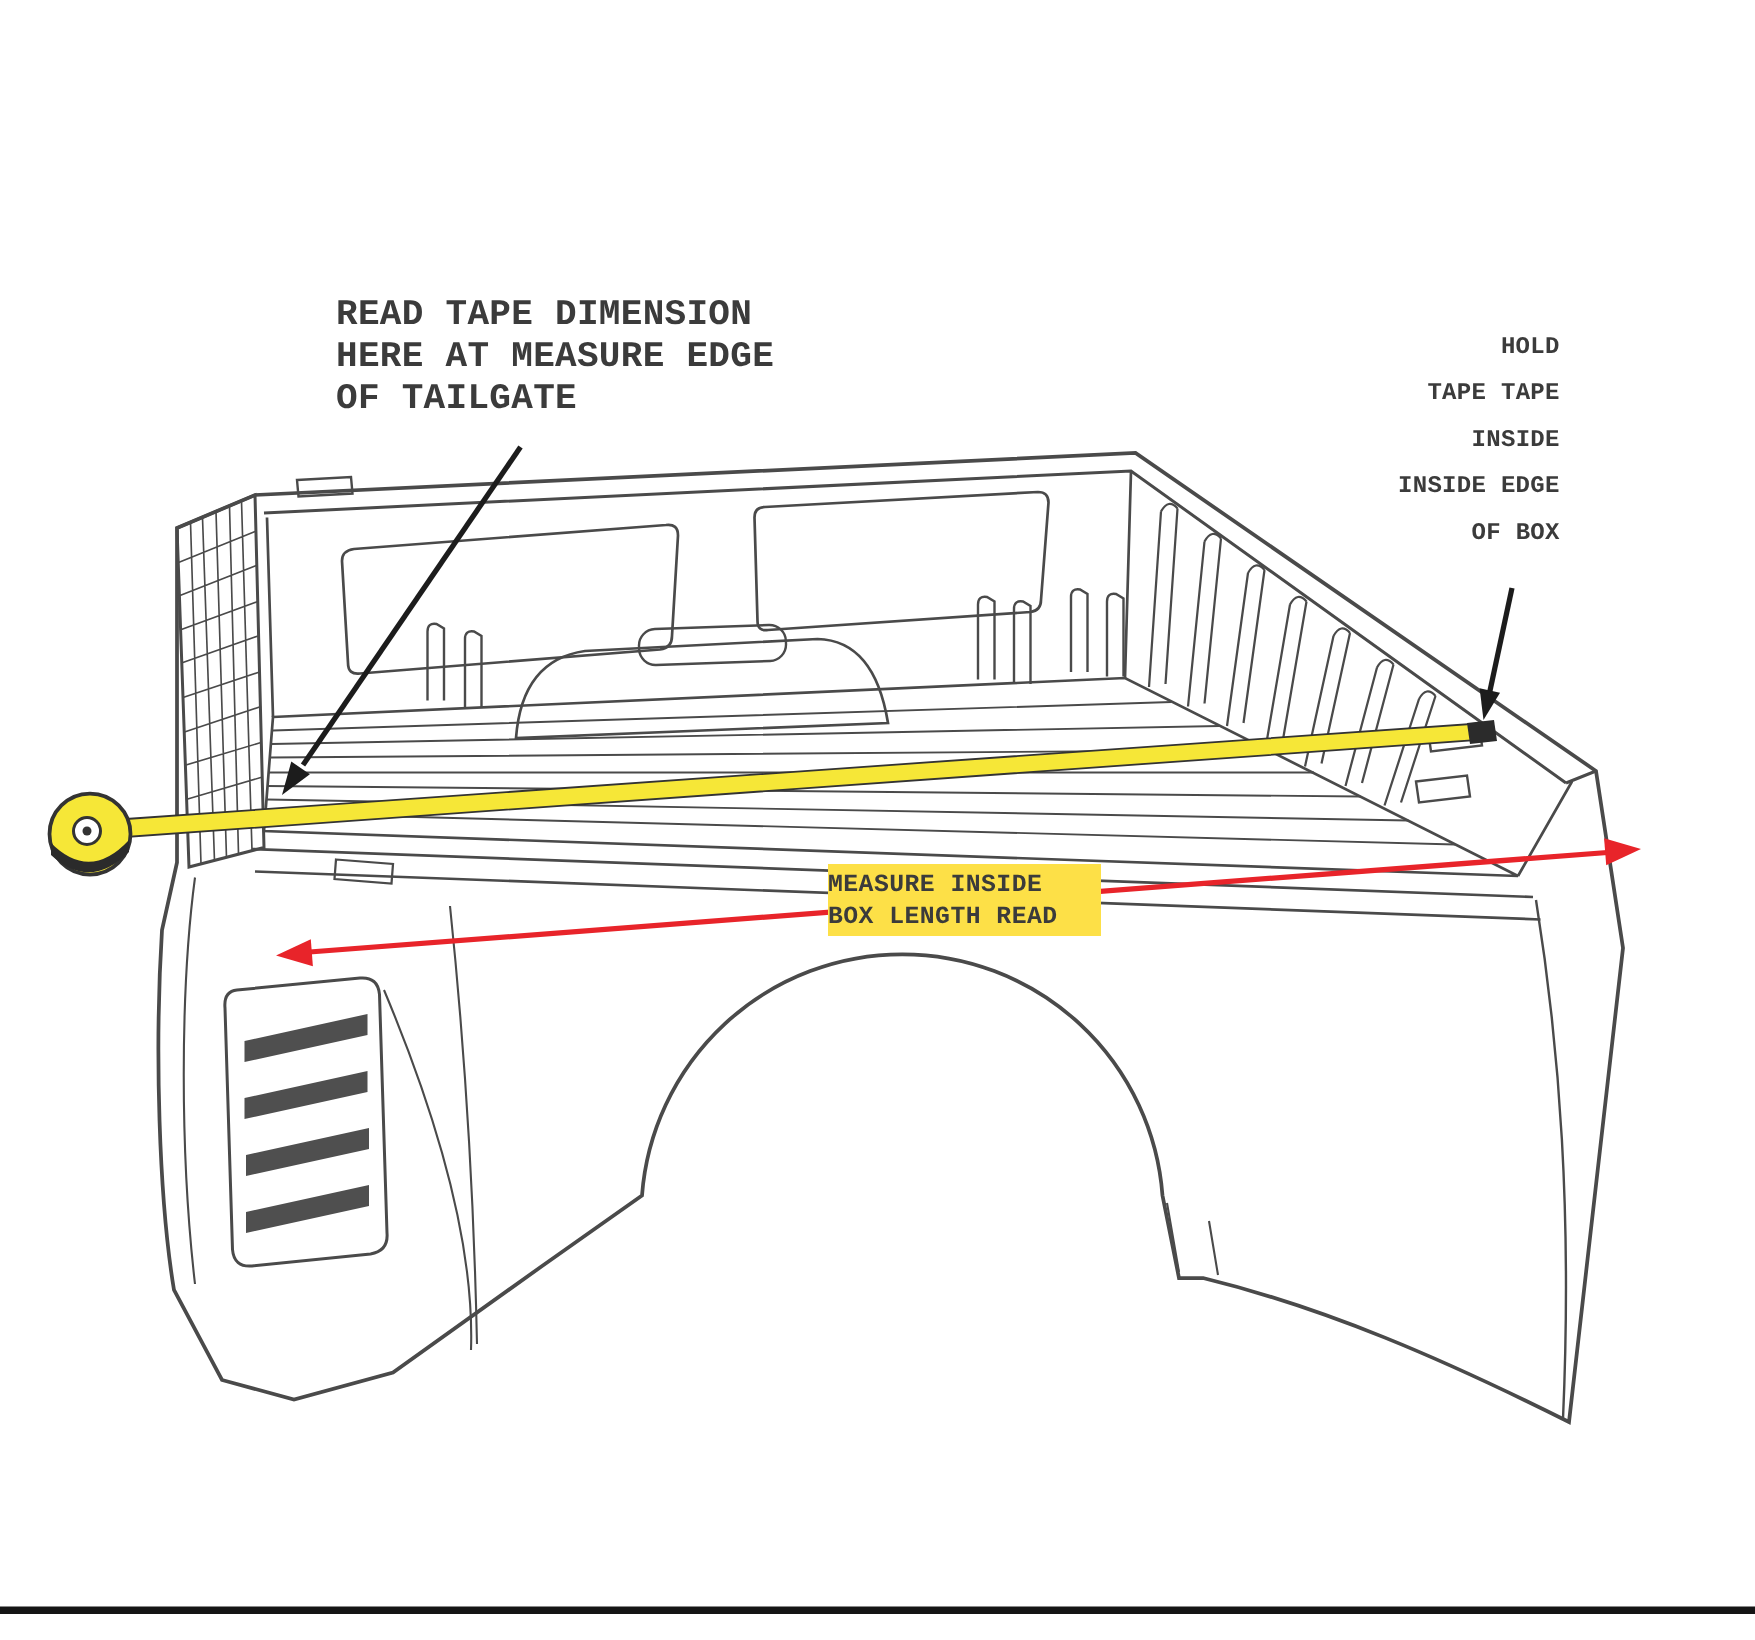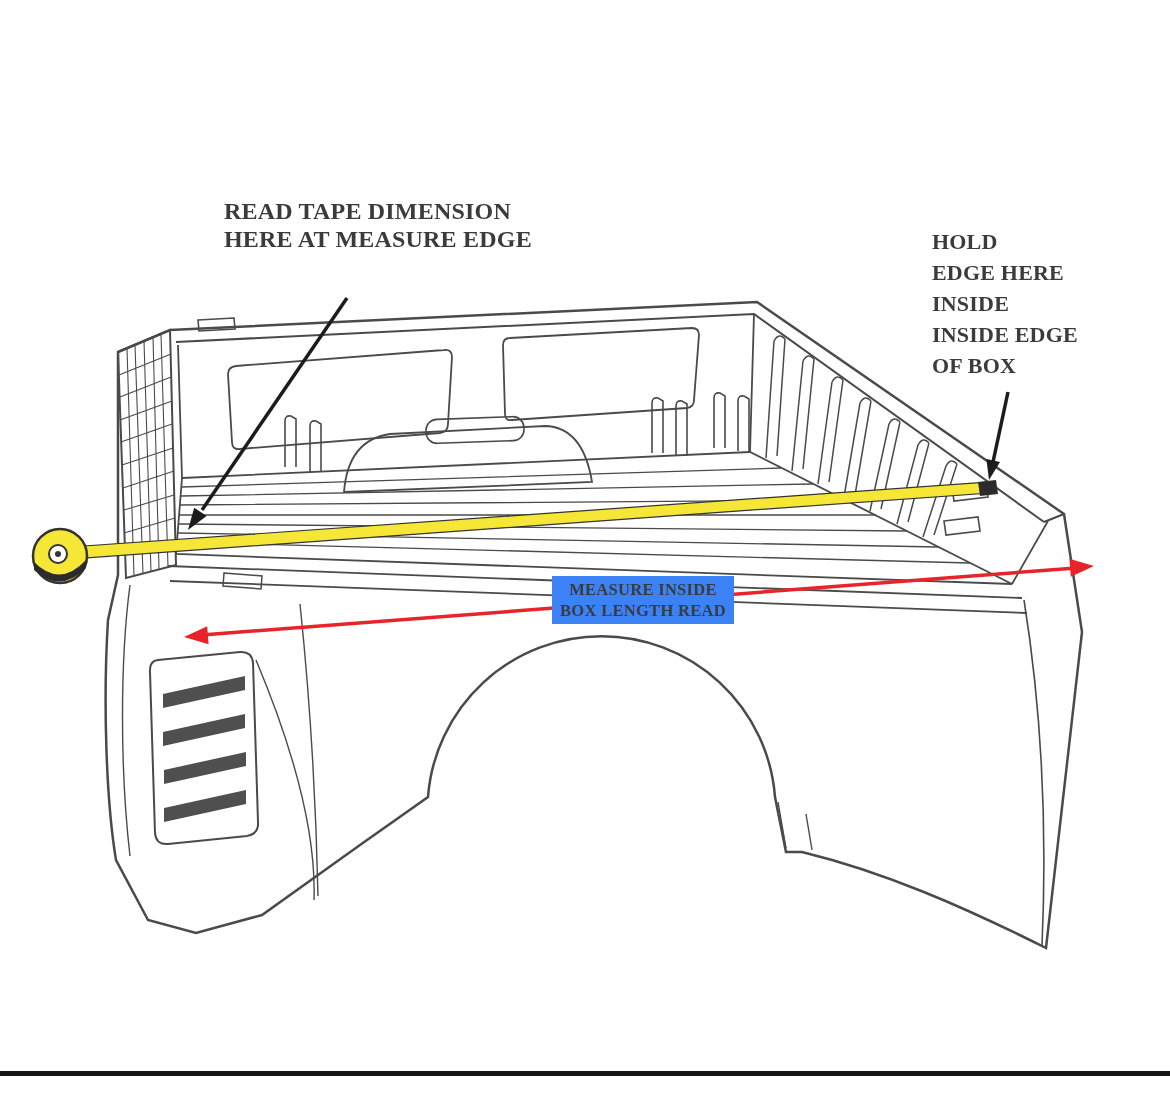--- a/index.html
+++ b/index.html
@@ -1,29 +1,29 @@
 <!DOCTYPE html>
 <html><head>
 <meta charset="utf-8">
 <style>
   html,body { margin:0; padding:0; background:#ffffff; }
   .canvas {
     position:relative; width:1170px; height:1093px; overflow:hidden;
-    background:#ffffff; font-family:Liberation Serif, serif;border-radius:11px;
+    background:#ffffff; font-family:Liberation Mono, monospace;border-radius:11px;
   }
   .canvas svg { position:absolute; left:0; top:0; }
   .ann {
     position:absolute; font-weight:bold; color:#3b3b3b;
     letter-spacing:0.2px; white-space:nowrap;
   }
   .ann-read { left:224px; top:197px; font-size:24px; line-height:28px; }
-  .ann-hold { left:932px; top:226px; font-size:22px; line-height:31px; }
+  .ann-hold { left:932px; top:216px; font-size:16px; line-height:31px;text-align:right; }
   .measure-label {
     position:absolute; left:552px; top:576px; width:182px;
-    background:#3b82f6; text-align:center; font-weight:bold;
+    background:#fde047; font-weight:bold;
     font-size:16.5px; line-height:21px; color:#3b3b3b; padding:3px 0;
     letter-spacing:0.3px;
   }
   .bottom-bar {
     position:absolute; left:0; top:1071px; width:1170px; height:5px;
     background:#151515;
   }
   .ink { stroke:#4a4a4a; fill:none; }
 </style>
 </head>
@@ -130,25 +130,26 @@
     </g>
     <g>
       <line x1="1008" y1="392" x2="993" y2="462" stroke="#1c1c1c" stroke-width="3.5"></line>
       <polygon fill="#1c1c1c" points="989,480 986.4,458.9 1000,461.9"></polygon>
     </g>
   </svg>
 
   <div class="ann ann-read">
     <div>READ TAPE DIMENSION</div>
     <div>HERE AT MEASURE EDGE</div>
+    <div>OF TAILGATE</div>
   </div>
 
   <div class="ann ann-hold">
     <div>HOLD</div>
-    <div>EDGE HERE</div>
+    <div>TAPE TAPE</div>
     <div>INSIDE</div>
     <div>INSIDE EDGE</div>
     <div>OF BOX</div>
   </div>
 
   <div class="measure-label">
     <div>MEASURE INSIDE</div>
     <div>BOX LENGTH READ</div>
   </div>
 

